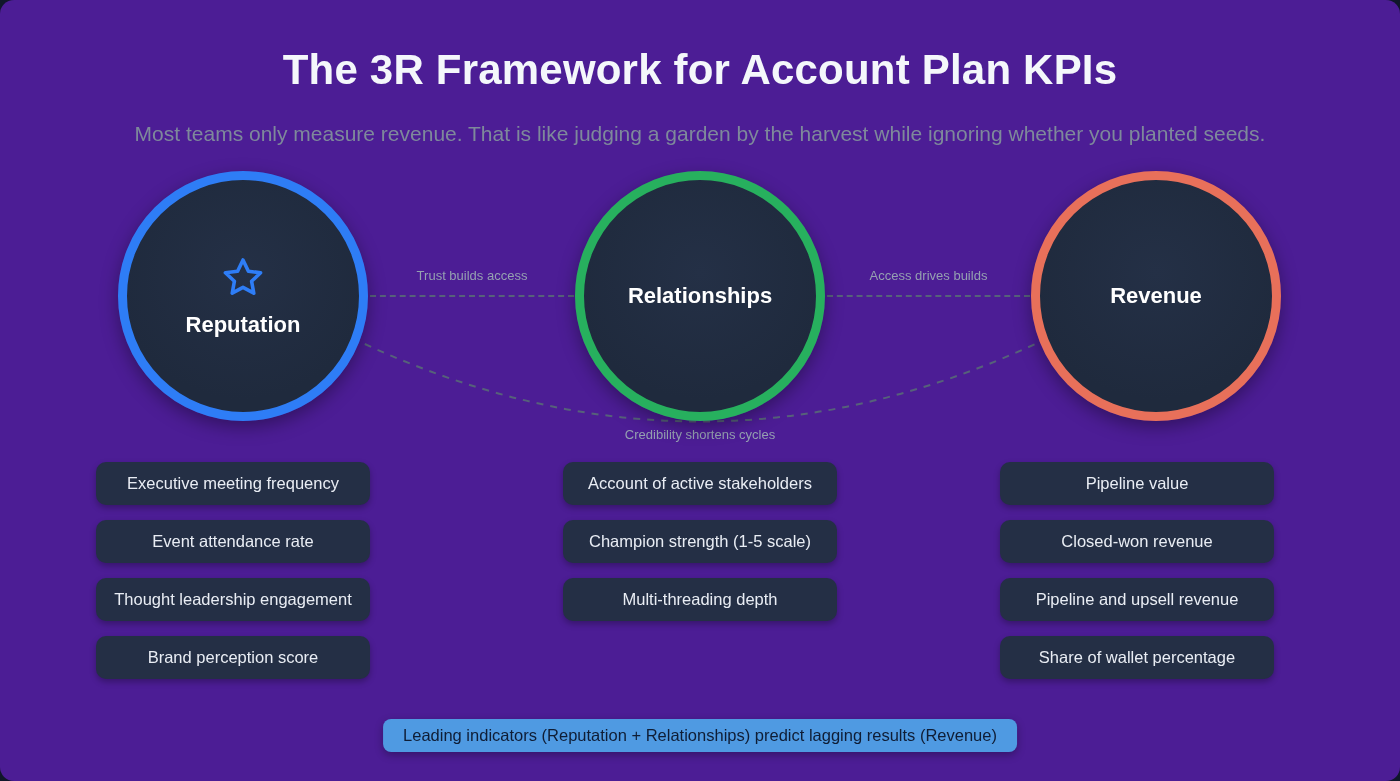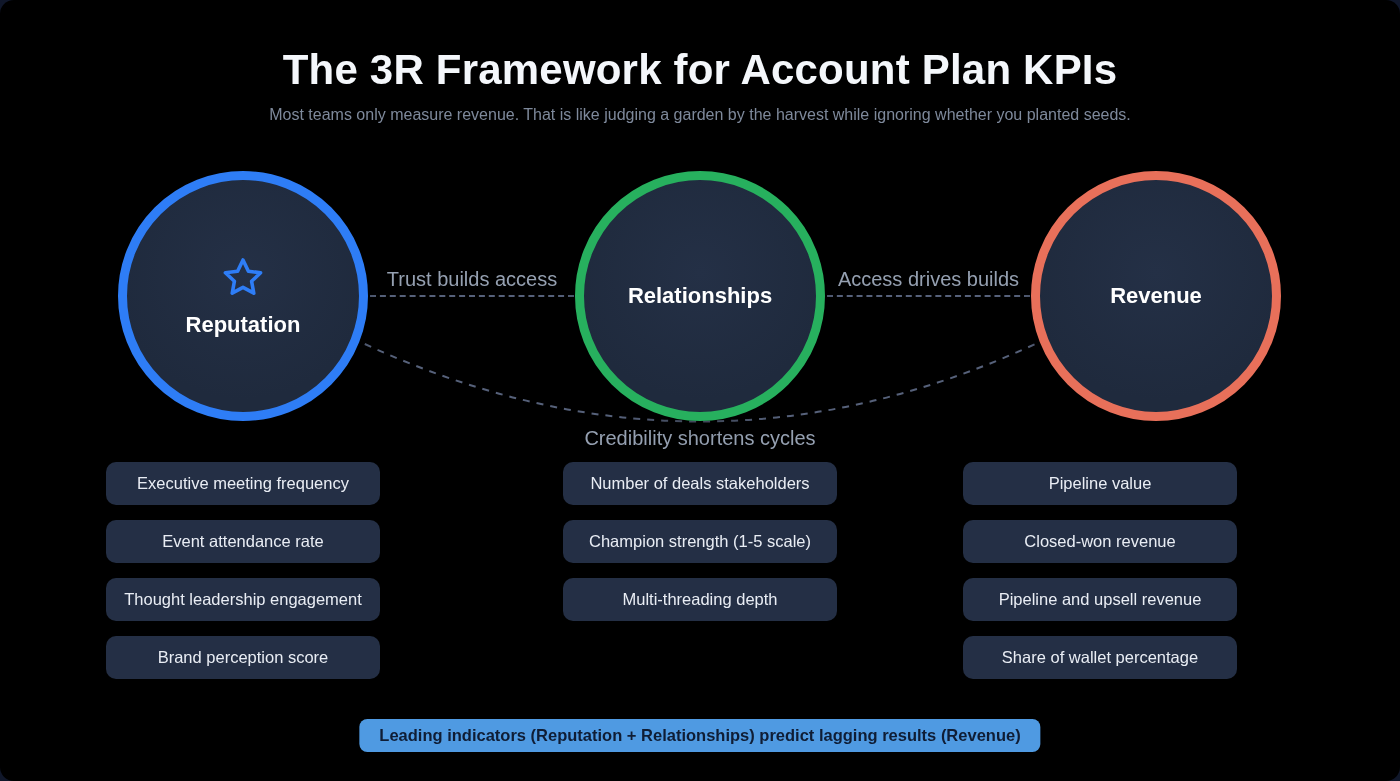--- a/index.html
+++ b/index.html
@@ -3,42 +3,42 @@
 <meta charset="utf-8">
 <style>
   * { margin: 0; padding: 0; box-sizing: border-box; }
   html, body { background: #10172a; }
   body { font-family: "Liberation Sans", sans-serif; }
 
   .canvas {
     position: relative;
     width: 1400px;
     height: 781px;
-    background: #000000;
+    background: #4c1d95;
     border-radius: 14px;
     overflow: hidden;
     margin: 0 auto;
   }
 
   
   .title {
     position: absolute;
     top: 46px; left: 0; width: 100%;
     text-align: center;
     color: #f4f7fb;
     font-size: 42px;
     font-weight: 700;
     letter-spacing: 0.2px;
   }
   .subtitle {
     position: absolute;
-    top: 106px; left: 0; width: 100%;
+    top: 122px; left: 0; width: 100%;
     text-align: center;
     color: #7e899b;
-    font-size: 16px;
+    font-size: 21px;
     font-weight: 400;
   }
 
   
   .node {
     position: absolute;
     width: 250px; height: 250px;
     top: 171px;
     border-radius: 50%;
     background: radial-gradient(circle at 50% 40%, #243046 0%, #1f2a3d 70%);
@@ -66,21 +66,21 @@
     top: 295px;
     height: 0;
     border-top: 2px dashed #56617a;
   }
   .link-line-1 { left: 370px; width: 204px; }
   .link-line-2 { left: 827px; width: 203px; }
 
   .link-label {
     position: absolute;
     color: #95a0b1;
-    font-size: 20px;
+    font-size: 13px;
     text-align: center;
   }
   .link-label-1 { left: 370px; width: 204px; top: 268px; }
   .link-label-2 { left: 827px; width: 203px; top: 268px; }
   .link-label-3 { left: 530px; width: 340px; top: 427px; }
 
   .curve-svg {
     position: absolute;
     left: 0; top: 0;
     width: 1400px; height: 781px;
@@ -89,23 +89,23 @@
 
   
   .kpi-col {
     position: absolute;
     top: 462px;
     width: 274px;
     display: flex;
     flex-direction: column;
     gap: 15px;
   }
-  .kpi-col-1 { left: 106px; text-align: center; }
+  .kpi-col-1 { left: 96px; text-align: center; }
   .kpi-col-2 { left: 563px; }
-  .kpi-col-3 { left: 963px; }
+  .kpi-col-3 { left: 1000px; }
 
   .kpi-pill {
     height: 43px;
     background: #242f45;
     border-radius: 10px;
     display: flex;
     align-items: center;
     justify-content: center;
     color: #e9edf4;
     font-size: 16.5px;
@@ -114,21 +114,21 @@
 
   
   .banner {
     position: absolute;
     top: 719px;
     left: 50%;
     transform: translateX(-50%);
     background: #4f9ae2;
     color: #0f1d35;
     font-size: 16.5px;
-    font-weight: 700;
+    font-weight: 400;
     padding: 7px 20px;
     border-radius: 8px;
     white-space: nowrap;
     box-shadow: 0 3px 8px rgba(0,0,0,0.3);
   }
 </style>
 </head>
 <body>
 
 <div class="canvas">
@@ -165,21 +165,21 @@
   </div>
 
   <div class="kpi-col kpi-col-1">
     <div class="kpi-pill">Executive meeting frequency</div>
     <div class="kpi-pill">Event attendance rate</div>
     <div class="kpi-pill">Thought leadership engagement</div>
     <div class="kpi-pill">Brand perception score</div>
   </div>
 
   <div class="kpi-col kpi-col-2">
-    <div class="kpi-pill">Number of deals stakeholders</div>
+    <div class="kpi-pill">Account of active stakeholders</div>
     <div class="kpi-pill">Champion strength (1-5 scale)</div>
     <div class="kpi-pill">Multi-threading depth</div>
   </div>
 
   <div class="kpi-col kpi-col-3">
     <div class="kpi-pill">Pipeline value</div>
     <div class="kpi-pill">Closed-won revenue</div>
     <div class="kpi-pill">Pipeline and upsell revenue</div>
     <div class="kpi-pill">Share of wallet percentage</div>
   </div>

